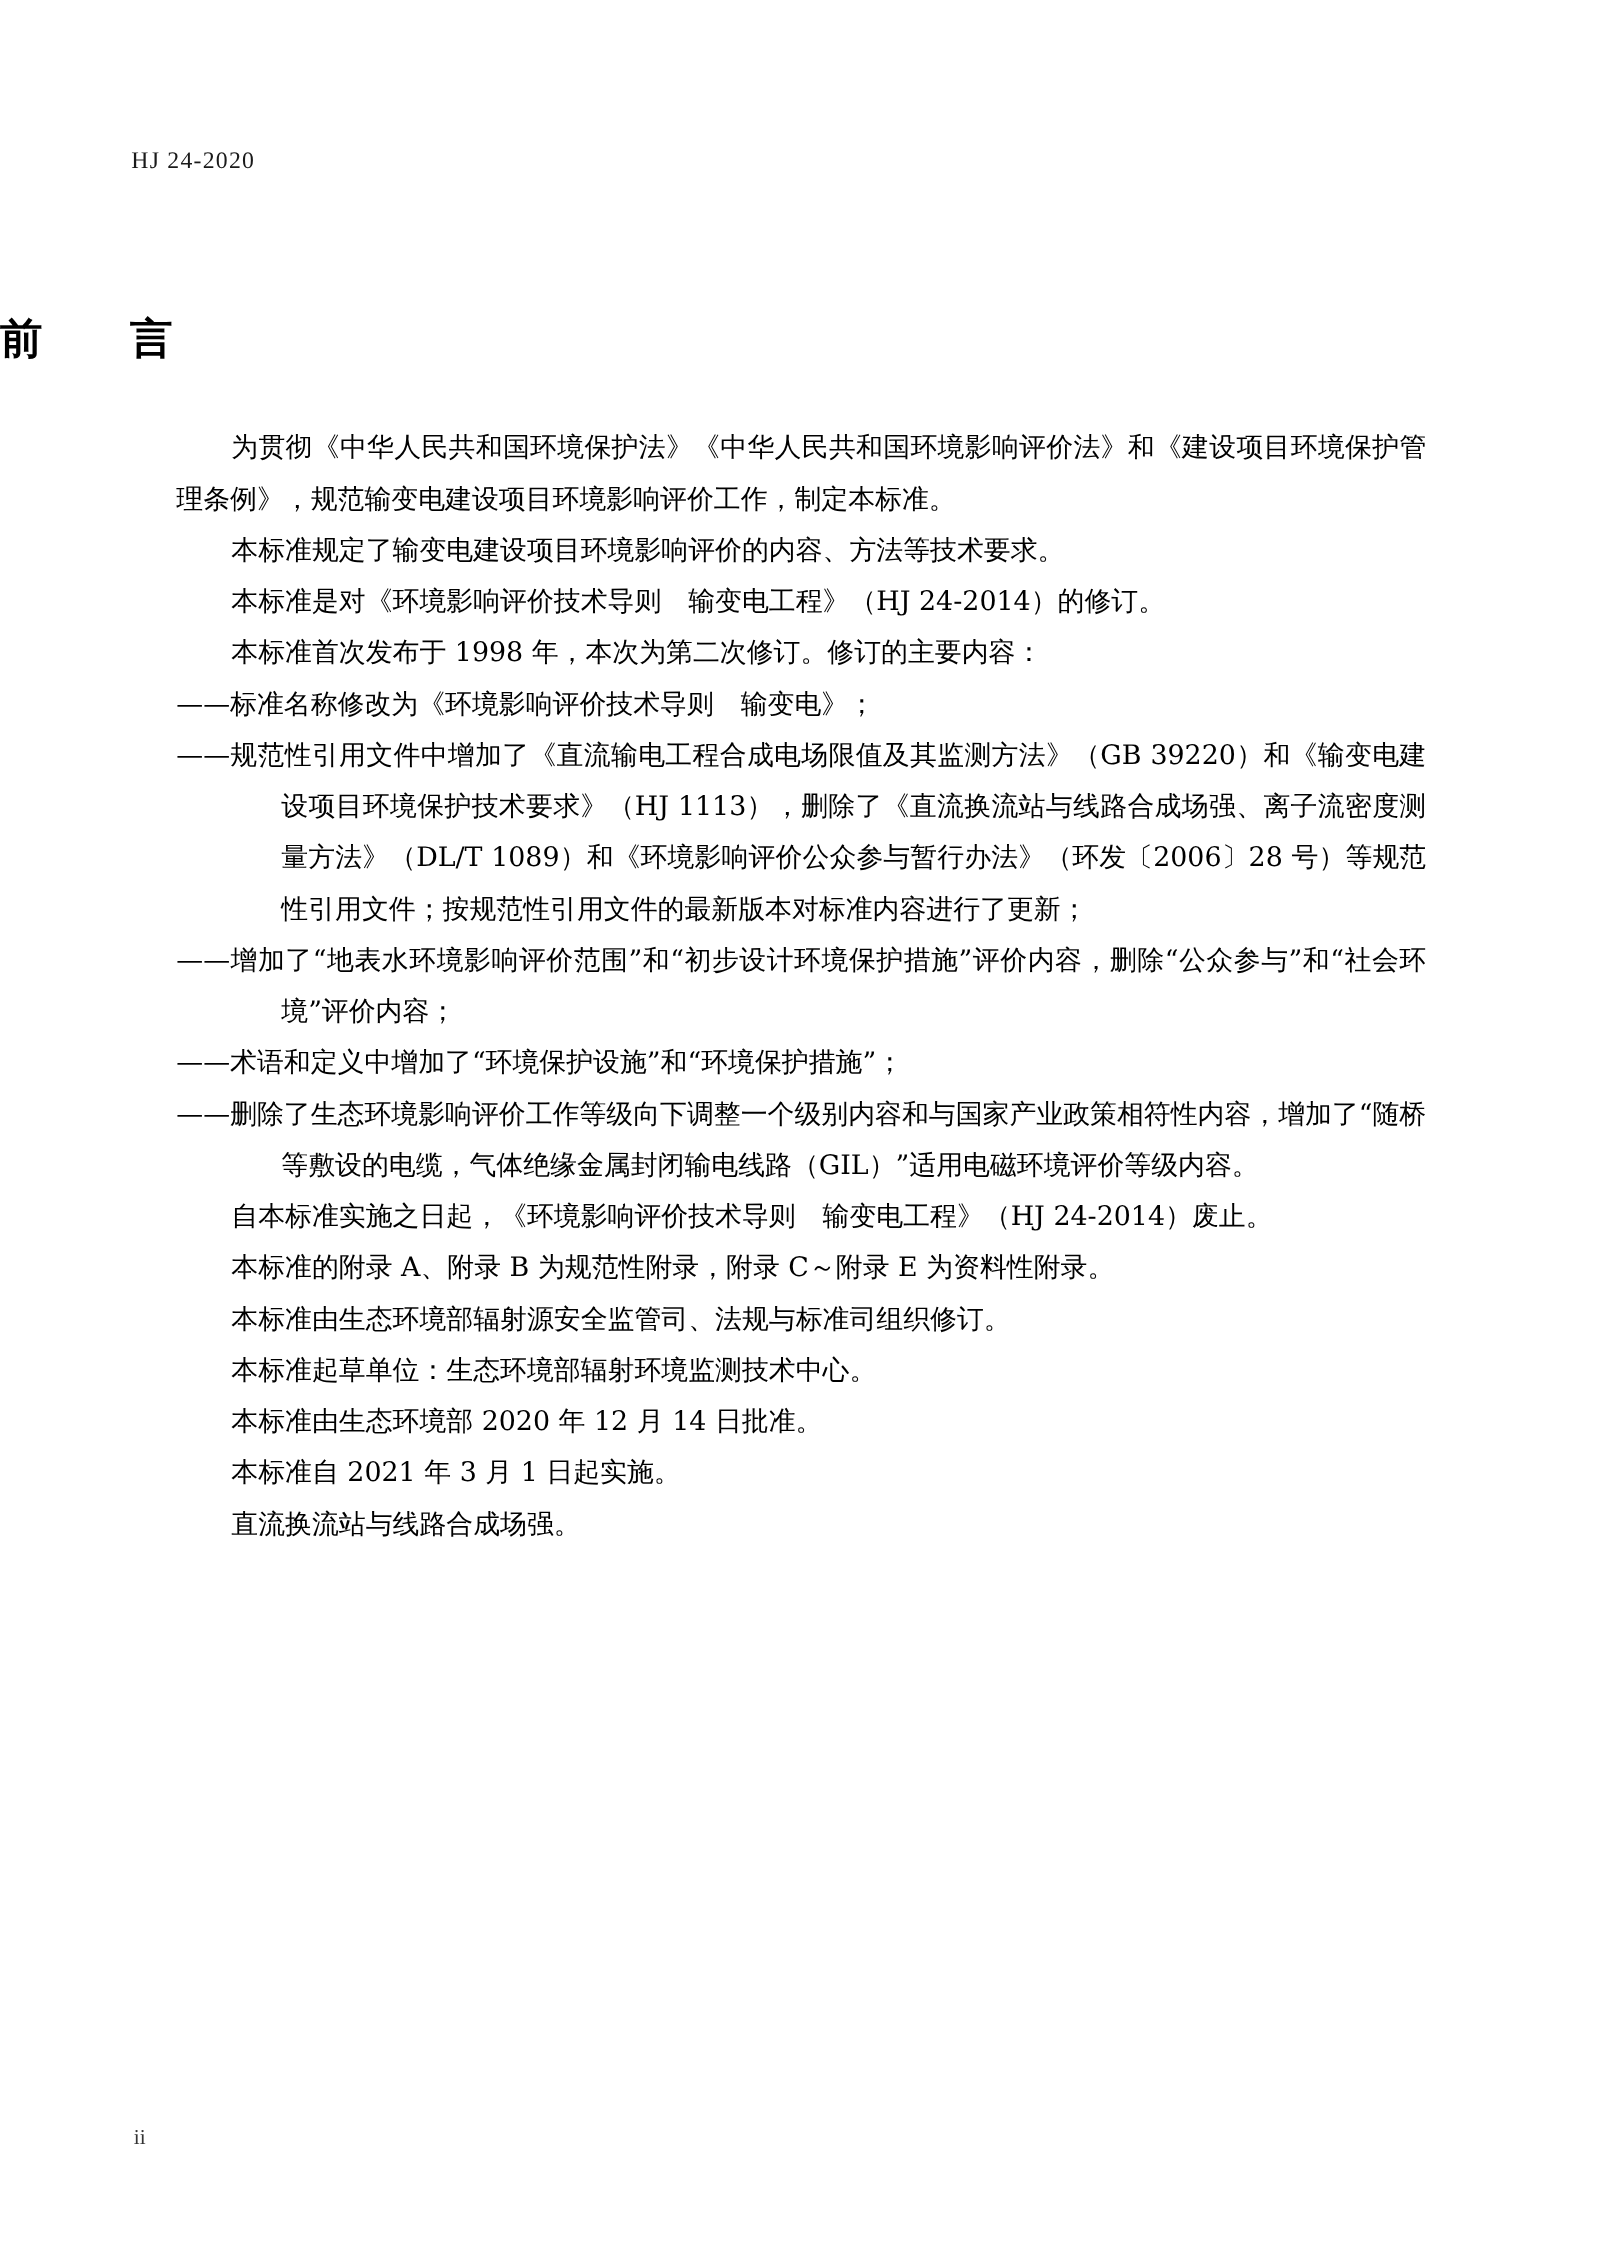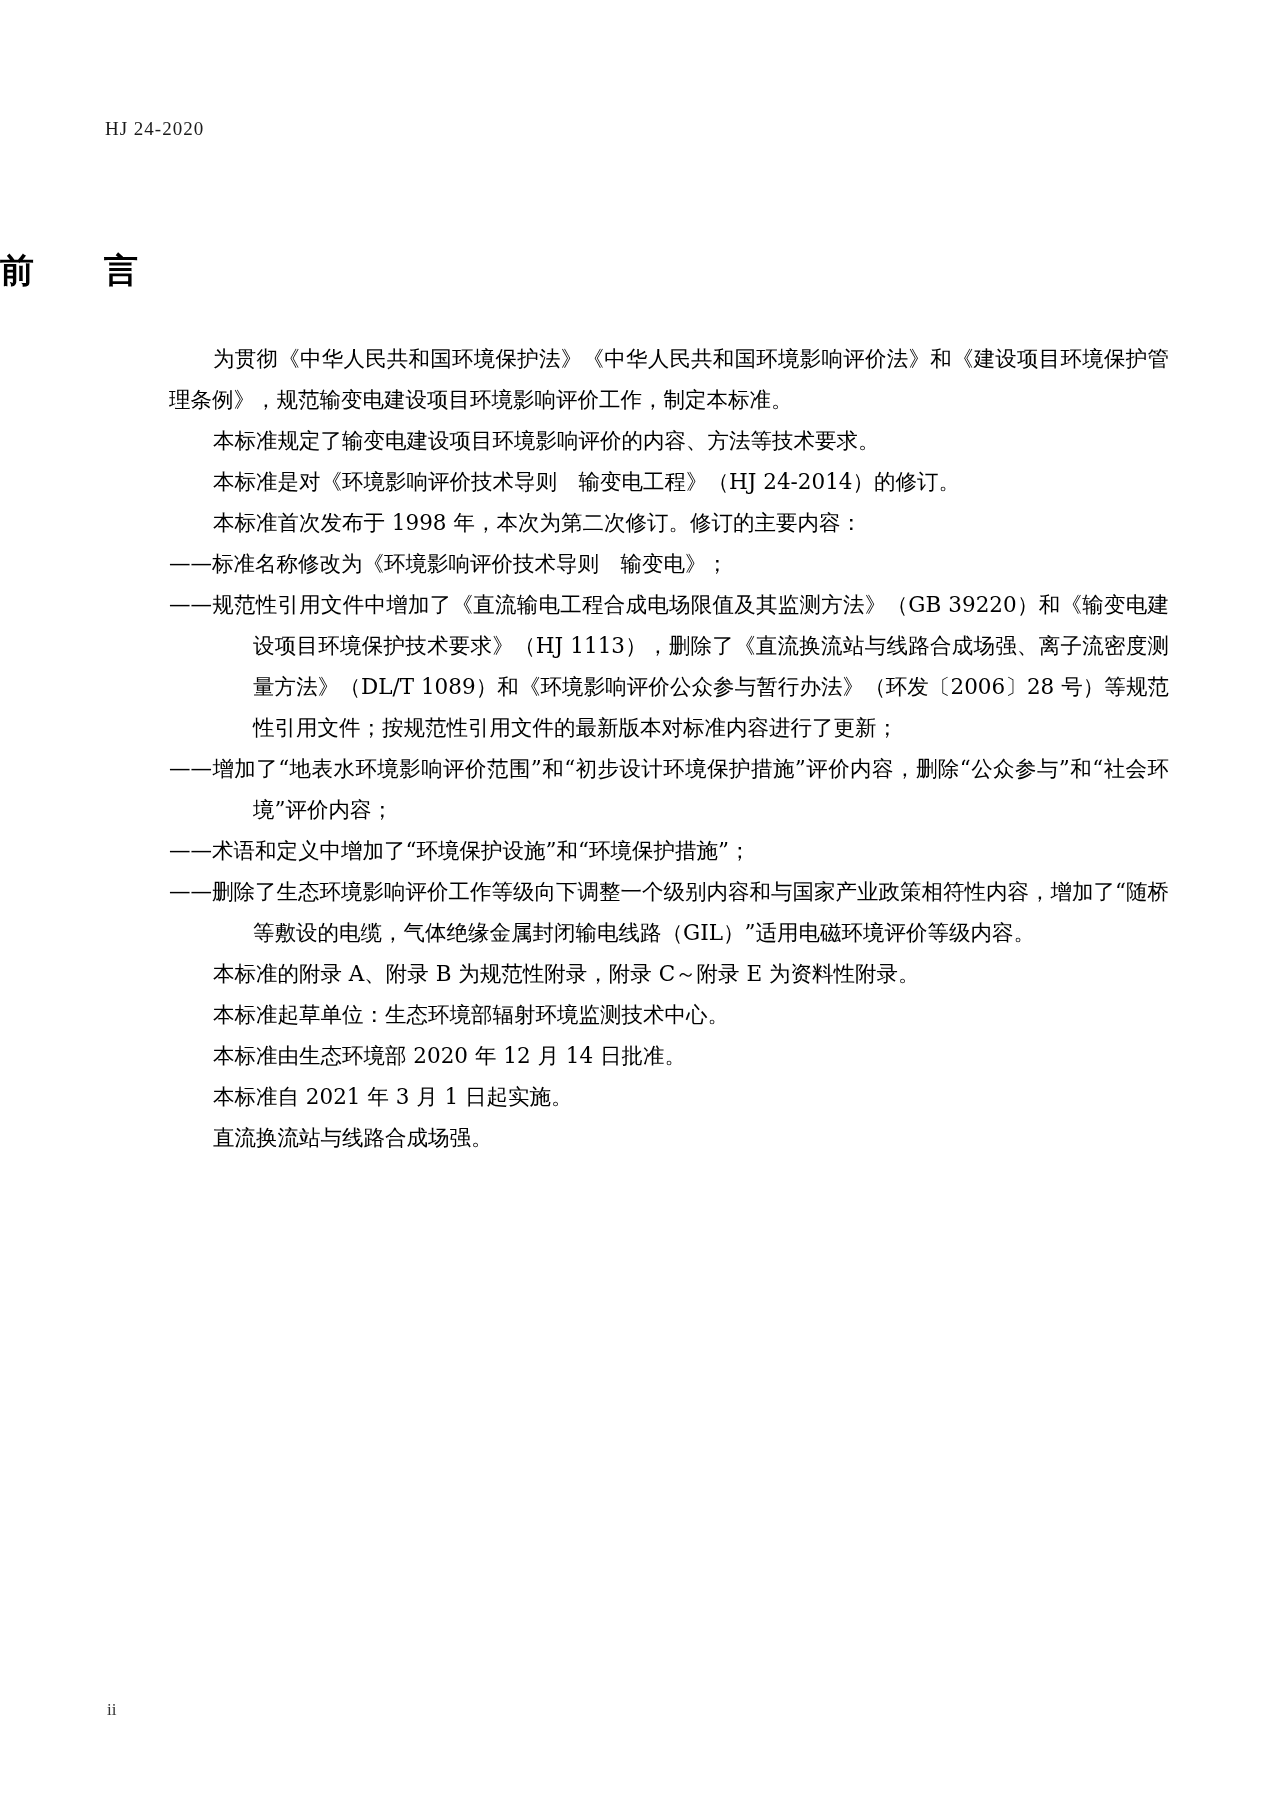--- a/index.html
+++ b/index.html
@@ -38,21 +38,20 @@
     font-size: 34px;
     font-weight: bold;
     letter-spacing: 18px;
     color: #000000;
   }
   .content {
     position: absolute;
     top: 338px;
     left: 141px;
     width: 1000px;
-    margin-left: 28px;
   }
   p.para {
     margin: 0 0 0 0;
     font-size: 21.5px;
     line-height: 41px;
     text-align: justify;
     text-justify: inter-ideograph;
     color: #000000;
     font-family: "DejaVu Serif", "Liberation Serif", serif;
   }
@@ -91,21 +90,23 @@
   <div class="content">
     <p class="para indent2">为贯彻《中华人民共和国环境保护法》《中华人民共和国环境影响评价法》和《建设项目环境保护管理条例》，规范输变电建设项目环境影响评价工作，制定本标准。</p>
     <p class="para indent2">本标准规定了输变电建设项目环境影响评价的内容、方法等技术要求。</p>
     <p class="para indent2">本标准是对《环境影响评价技术导则　输变电工程》（HJ 24-2014）的修订。</p>
     <p class="para indent2">本标准首次发布于 1998 年，本次为第二次修订。修订的主要内容：</p>
     <p class="para dash">——标准名称修改为《环境影响评价技术导则　输变电》；</p>
     <p class="para dash wrap-in">——规范性引用文件中增加了《直流输电工程合成电场限值及其监测方法》（GB 39220）和《输变电建设项目环境保护技术要求》（HJ 1113），删除了《直流换流站与线路合成场强、离子流密度测量方法》（DL/T 1089）和《环境影响评价公众参与暂行办法》（环发〔2006〕28 号）等规范性引用文件；按规范性引用文件的最新版本对标准内容进行了更新；</p>
     <p class="para dash wrap-in">——增加了“地表水环境影响评价范围”和“初步设计环境保护措施”评价内容，删除“公众参与”和“社会环境”评价内容；</p>
     <p class="para dash">——术语和定义中增加了“环境保护设施”和“环境保护措施”；</p>
     <p class="para dash wrap-in">——删除了生态环境影响评价工作等级向下调整一个级别内容和与国家产业政策相符性内容，增加了“随桥等敷设的电缆，气体绝缘金属封闭输电线路（GIL）”适用电磁环境评价等级内容。</p>
+    <p class="para indent2">自本标准实施之日起，《环境影响评价技术导则　输变电工程》（HJ 24-2014）废止。</p>
     <p class="para indent2">本标准的附录 A、附录 B 为规范性附录，附录 C～附录 E 为资料性附录。</p>
+    <p class="para indent2">本标准由生态环境部辐射源安全监管司、法规与标准司组织修订。</p>
     <p class="para indent2">本标准起草单位：生态环境部辐射环境监测技术中心。</p>
     <p class="para indent2">本标准由生态环境部 2020 年 12 月 14 日批准。</p>
     <p class="para indent2">本标准自 2021 年 3 月 1 日起实施。</p>
     <p class="para indent2">直流换流站与线路合成场强。</p>
   </div>
 
   <div class="footer-page">ii</div>
 
 </div>
 

